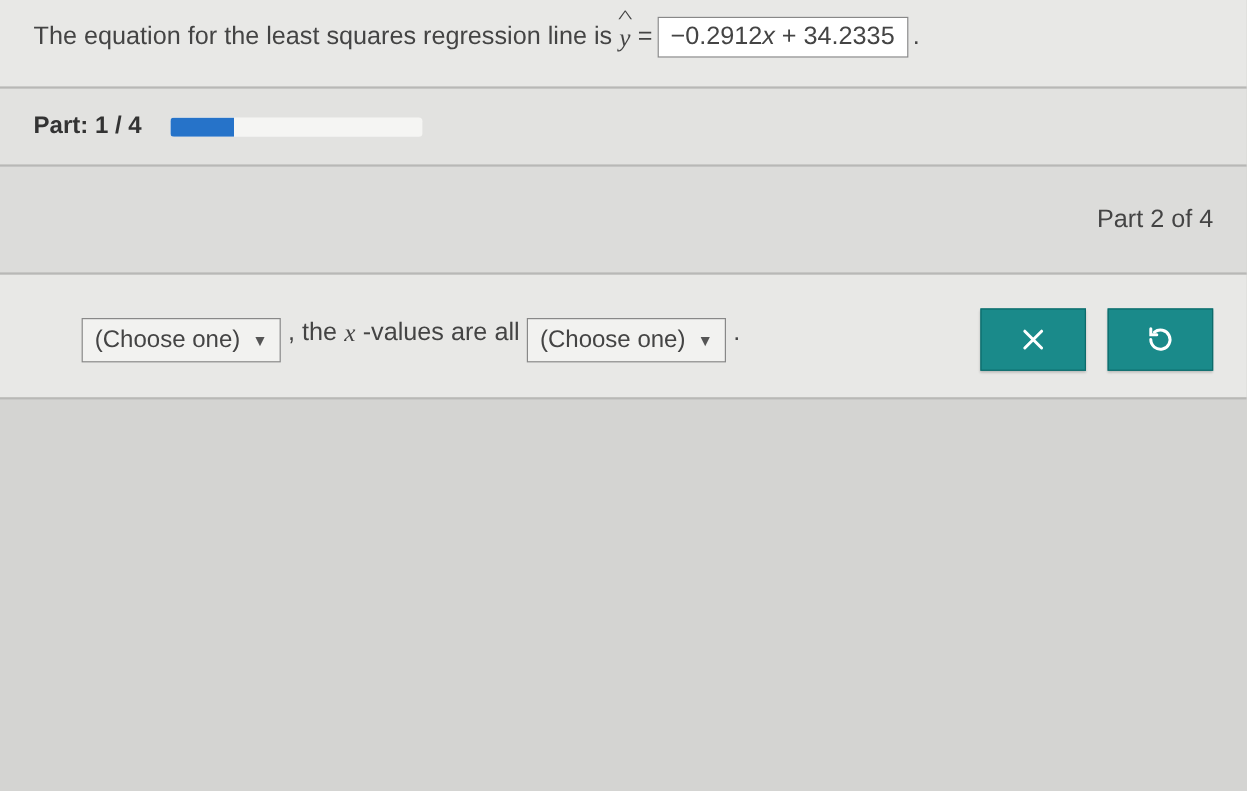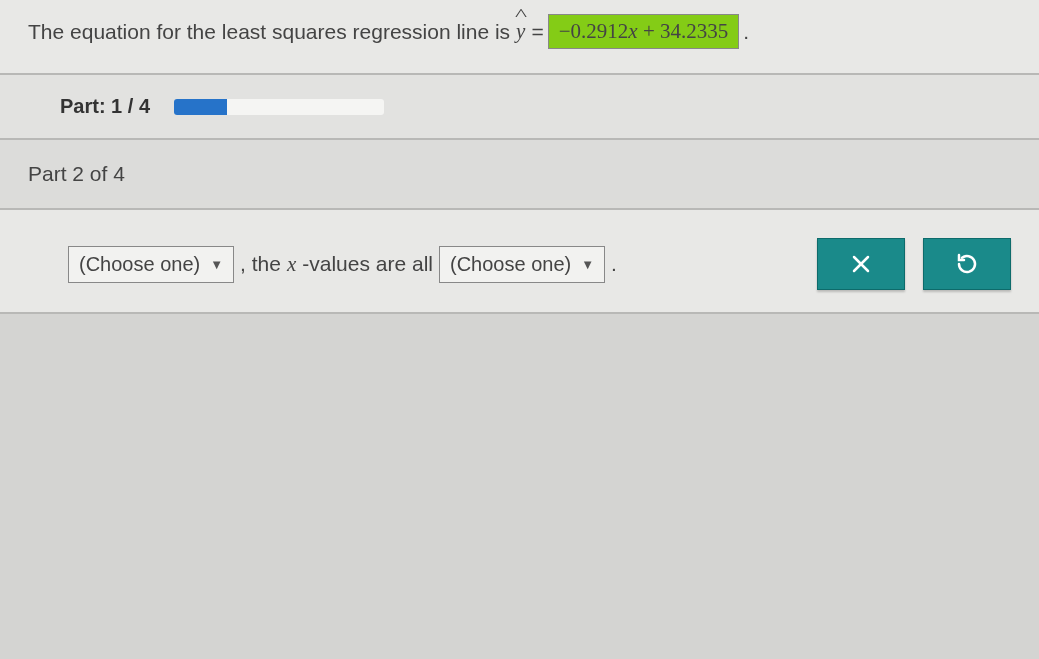--- a/index.html
+++ b/index.html
@@ -45,62 +45,62 @@
       content: "^";
       position: absolute;
       top: -13px;
       left: 50%;
       transform: translateX(-50%) scaleX(1.6);
       font-style: normal;
       font-size: 16px;
     }
     .answer-box {
       border: 1px solid #888;
-      background: #84cc16;
+      background: #ffffff;
       padding: 4px 10px;
-      font-family: Liberation Serif, serif;
+      font-family: Liberation Sans, sans-serif;
       font-size: 21px;
       white-space: nowrap;
     }
     .answer-box .x {
       font-style: italic;
     }
     .progress-section {
       background: #e2e2e0;
       padding: 20px 28px;
       border-bottom: 2px solid #b8b8b6;
       display: flex;
       align-items: center;
       gap: 24px;
     }
     .progress-label {
       font-size: 20px;
       font-weight: bold;
       color: #333;
-      margin-left: 32px;
     }
     .progress-bar {
       width: 210px;
       height: 16px;
       background: #f5f5f3;
       border-radius: 3px;
       overflow: hidden;
       position: relative;
     }
     .progress-fill {
       height: 100%;
       background: #2673c9;
       width: 25%;
     }
     .part-header {
       background: #dcdcda;
-      padding: 22px 28px;
+      padding: 32px 28px;
       font-size: 21px;
       color: #444;
       border-bottom: 2px solid #b8b8b6;
+      text-align: right;
     }
     .section-b {
       padding-top: 28px;
       padding-bottom: 22px;
     }
     .question-b {
       font-size: 21px;
       color: #444;
       margin-bottom: 30px;
     }
@@ -109,21 +109,20 @@
       font-family: "Times New Roman", serif;
     }
     .answer-row {
       display: flex;
       align-items: center;
       justify-content: space-between;
       gap: 16px;
     }
     .answer-left {
       display: flex;
-      align-items: center;
       gap: 6px;
       font-size: 21px;
       color: #444;
       flex-wrap: wrap;
       padding-left: 40px;
     }
     .dropdown {
       border: 1px solid #888;
       background: #f2f2f0;
       padding: 6px 10px;

